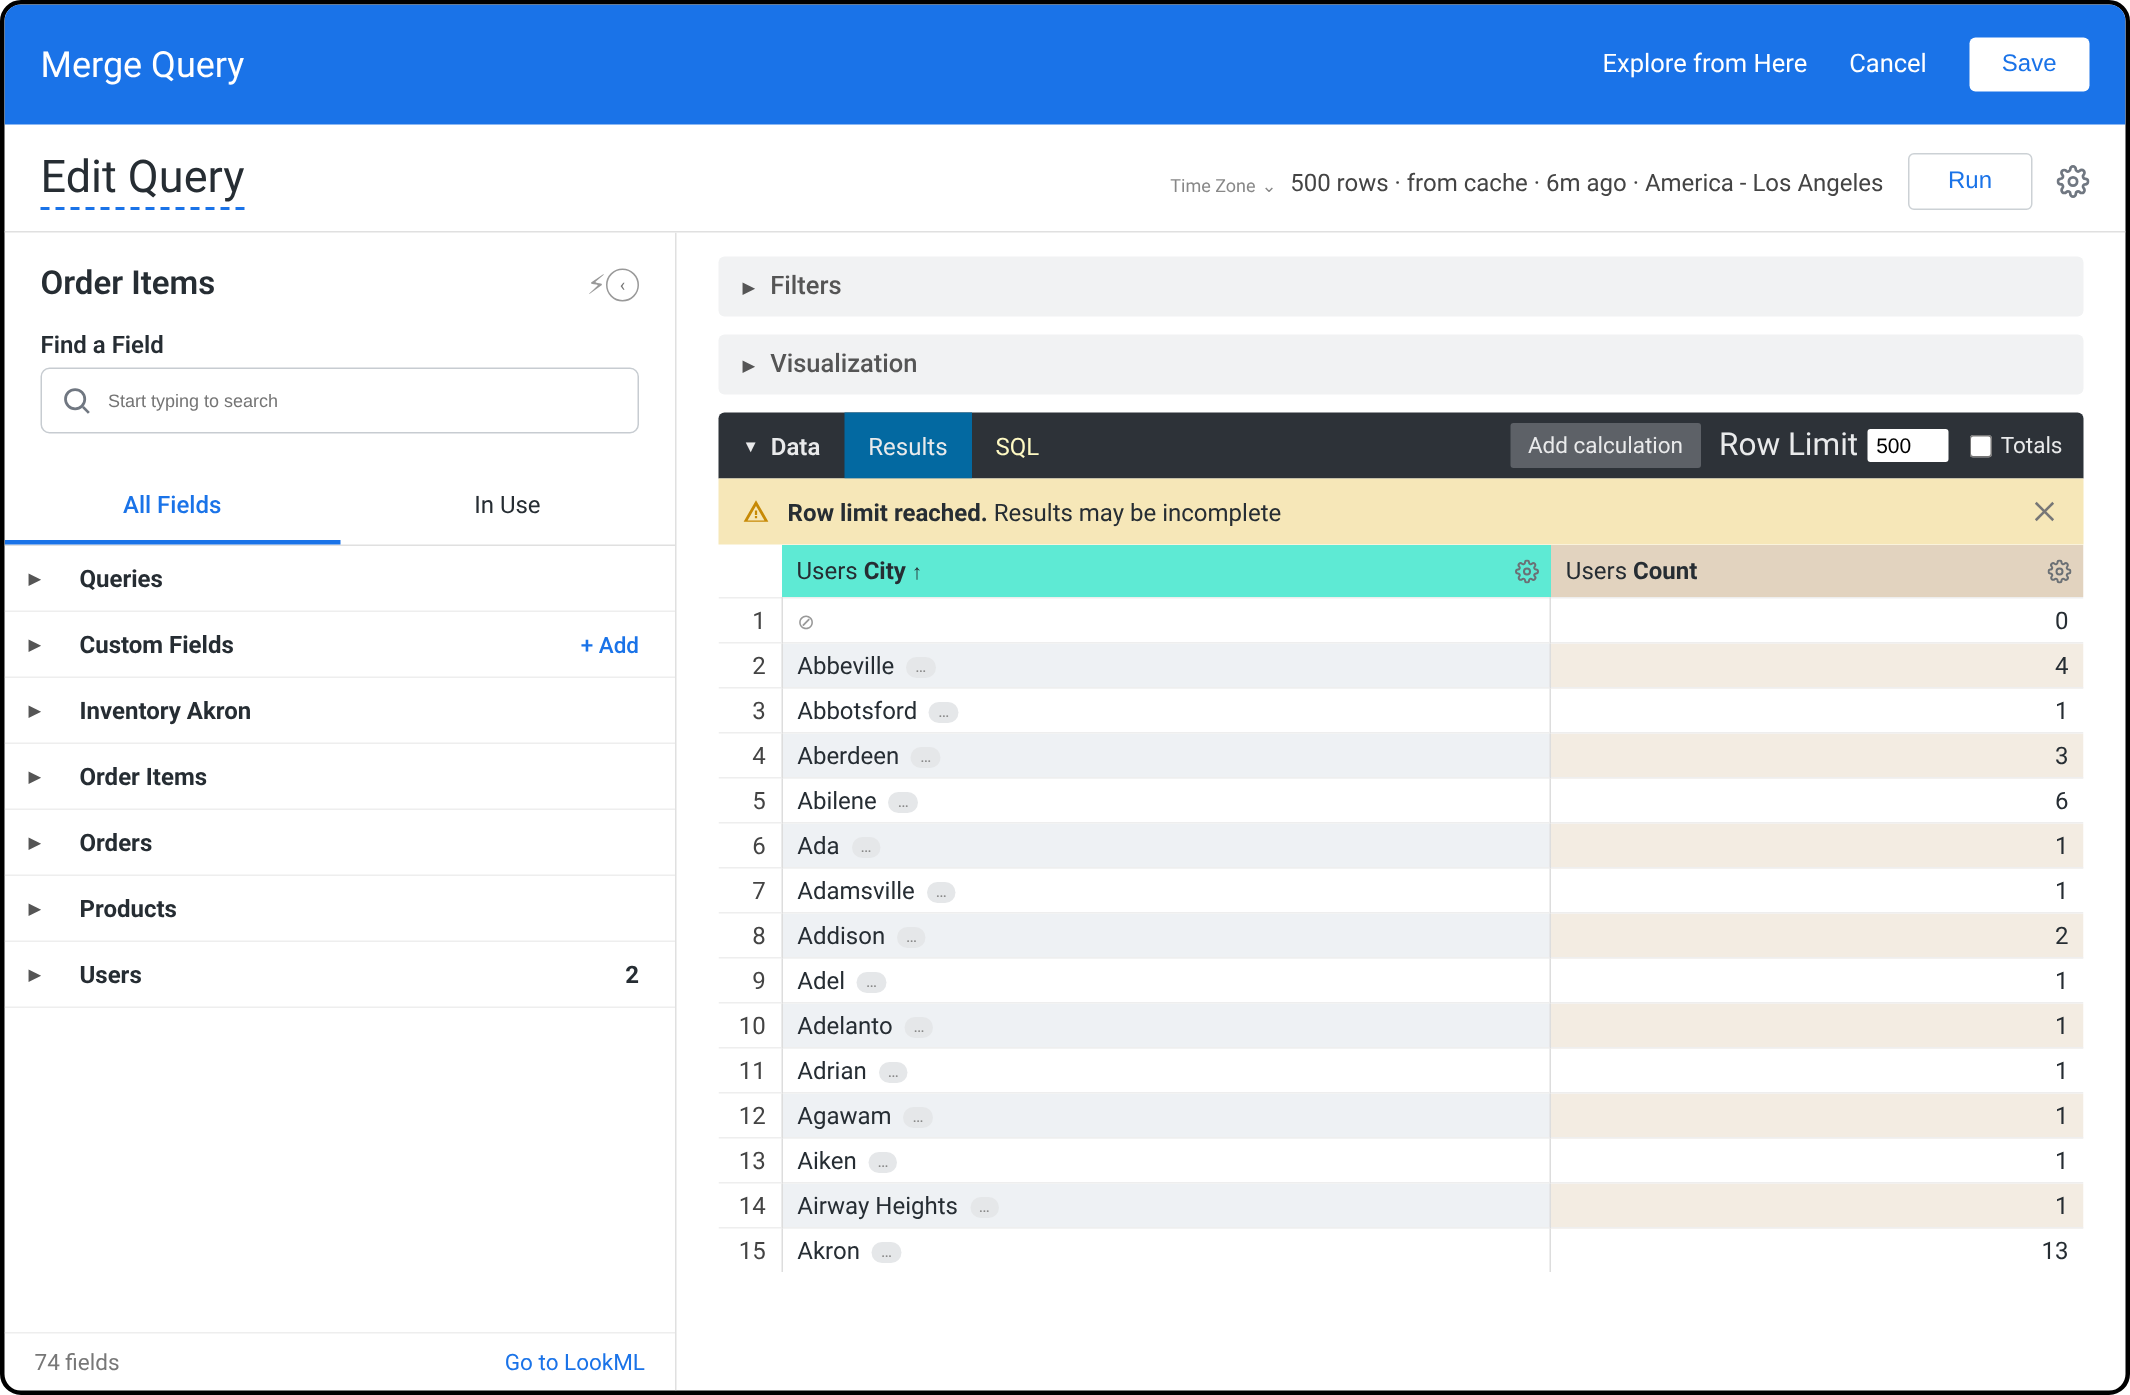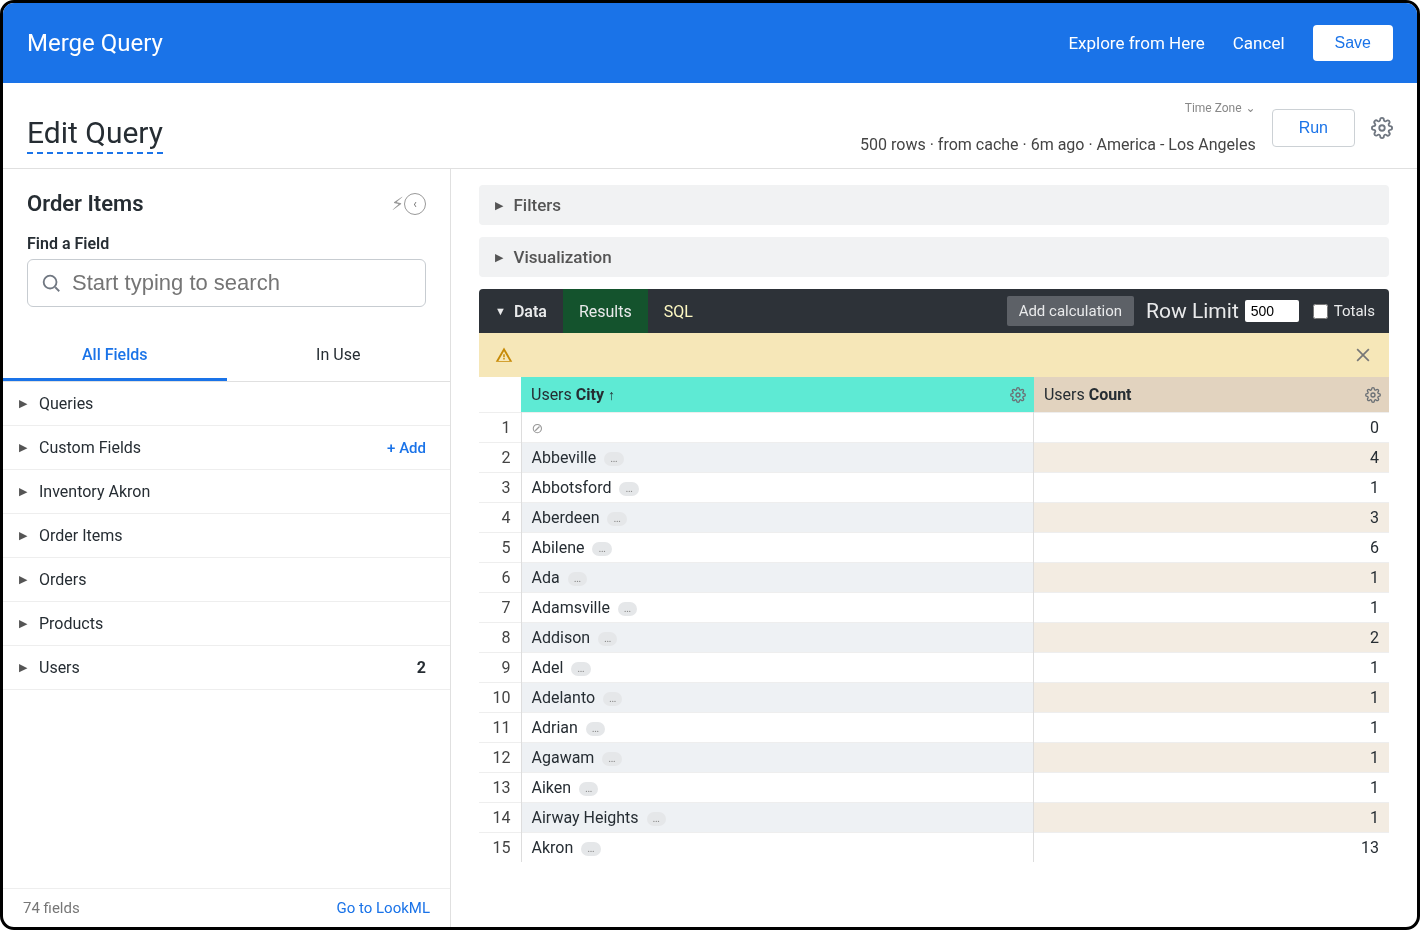--- a/index.html
+++ b/index.html
@@ -10,62 +10,62 @@
 .topbar { background: #1a73e8; color: #fff; height: 80px; display: flex; align-items: center; padding: 0 24px; }
 .topbar-title { font-size: 24px; font-weight: 400; flex: 1; }
 .topbar-actions { display: flex; align-items: center; gap: 28px; }
 .topbar-link { color: #fff; font-size: 17px; cursor: pointer; }
 .save-btn { background: #fff; color: #1a73e8; border: none; border-radius: 4px; padding: 9px 22px; font-size: 16px; font-weight: 500; cursor: pointer; }
 
 
 .header { display: flex; align-items: flex-end; padding: 18px 24px 14px 24px; border-bottom: 1px solid #e0e0e0; }
 .header-title { font-size: 30px; font-weight: 400; border-bottom: 2px dashed #1a73e8; padding-bottom: 2px; }
 .header-right { margin-left: auto; display: flex; align-items: center; gap: 16px; }
-.header-meta-wrap { display:flex; flex-direction:column; align-items:flex-end; gap:20px;}
+.header-meta-wrap { display:flex; flex-direction:row; align-items:flex-end; gap:9px;}
 .tz-label { font-size: 12px; color: #888; display:flex; align-items:center; gap:4px;}
 .header-meta { font-size: 16px; color: #444; }
 .run-btn { border: 1px solid #ccd1d5; background: #fff; color: #1a73e8; font-size: 16px; padding: 9px 26px; border-radius: 4px; cursor: pointer; }
 .gear-top { width: 22px; height: 22px; color: #707781; }
 
 
 .body { flex: 1; display: flex; overflow: hidden; }
 
 
 .sidebar { width: 448px; border-right: 1px solid #e0e0e0; display: flex; flex-direction: column; }
 .sb-head { padding: 22px 24px 10px 24px; display: flex; align-items: center; }
 .sb-head-title { font-size: 22px; font-weight: 600; flex: 1; }
 .sb-head-icons { display: flex; align-items: center; gap: 16px; color: #707781; }
 .bolt { font-size: 18px; color: #999; margin-left:10px;}
 .collapse-circ { width: 22px; height: 22px; border: 1.5px solid #999; border-radius: 50%; display:flex; align-items:center; justify-content:center; font-size:12px; color:#777;}
 .find-label { padding: 8px 24px 6px 24px; font-size: 16px; font-weight: 600; }
 .search-wrap { padding: 0 24px 14px 24px; }
 .search-box { display: flex; align-items: center; border: 1px solid #c7ccd1; border-radius: 6px; padding: 10px 12px; gap: 10px; }
 .search-box svg { width: 22px; height: 22px; color: #707781; }
-.search-box input { border: none; outline: none; font-size: 22px; flex: 1; color: #ef4444; }
+.search-box input { border: none; outline: none; font-size: 12px; flex: 1; color: #ef4444; }
 .tabs { display: flex; border-bottom: 1px solid #e0e0e0; margin-top: 10px; }
 .tab { flex: 1; text-align: center; padding: 14px 0; font-size: 16px; cursor: pointer; }
 .tab.active { color: #1a73e8; border-bottom: 3px solid #1a73e8; font-weight: 500; }
 .fieldlist { flex: 1; overflow-y: auto; }
 .fieldrow { display: flex; align-items: center; padding: 12px 24px 12px 16px; border-bottom: 1px solid #eee; cursor: pointer; }
 .caret { width: 14px; font-size: 11px; color: #555; }
-.fieldrow-label { font-size: 16px; font-weight: 400; margin-left: 6px; flex: 1; }
+.fieldrow-label { font-size: 16px; font-weight: 700; margin-left: 20px; flex: 1; }
 .fieldrow .add { color: #1a73e8; font-size: 15px; font-weight: 500; }
 .fieldrow .badge { font-size: 16px; font-weight: 700; }
 .sb-footer { display:flex; justify-content:space-between; padding: 10px 20px; border-top:1px solid #eee; font-size:15px;}
 .sb-footer .lookml { color:#1a73e8; cursor:pointer;}
 .sb-footer .count { color:#777;}
 
 
 .main { flex: 1; padding: 16px 28px 0 28px; overflow:hidden; display:flex; flex-direction:column;}
 .collapsebar { background: #f1f2f3; border-radius: 4px; padding: 10px 16px; margin-bottom: 12px; display: flex; align-items: center; gap: 10px; cursor: pointer; }
 .collapsebar .tri { font-size: 11px; color: #555; }
 .collapsebar-label { font-size: 17px; color: #555; font-weight: 500; }
 .databar { background: #2d3238; border-radius: 4px 4px 0 0; display: flex; align-items: center; height: 44px; color: #e9eaeb; font-size: 16px; }
 .databar .ditem { padding: 0 16px; height: 100%; display: flex; align-items: center; gap: 8px; cursor: pointer; }
-.databar .ditem.active { background: #14532d; }
+.databar .ditem.active { background: #0369a1; }
 .databar .ditem.dim { color: #fef9c3; }
 .databar .spacer { flex: 1; }
 .addcalc { background: #5d6167; padding: 6px 12px; border-radius: 2px; margin-right: 12px; cursor: pointer; font-size: 15px; }
 .rowlimit-lbl { margin-right: 6px; font-size: 21px; }
 .rowlimit-input { width: 54px; padding: 3px 6px; border: none; border-radius: 2px; font-size: 14px; text-align:left;}
 .totals { display: flex; align-items: center; gap: 6px; margin: 0 14px; font-size: 15px; }
 .totals input { width: 15px; height: 15px; }
 .warning { background: #f6e7b8; display: flex; align-items: center; padding: 12px 16px; gap: 12px; font-size: 16px; }
 .warning svg { width: 18px; height: 18px; color: #c78a06; }
 .warning .msg b { font-weight: 700; }
@@ -209,20 +209,21 @@
         <label class="totals">
           <input type="checkbox" style="">
           <span>Totals</span>
         </label>
       </div>
 
       <div class="warning">
         <svg viewBox="0 0 24 24" fill="currentColor">
             <path d="M12 2 1 21h22L12 2zm0 5 7.5 13h-15L12 7zm-1 4v4h2v-4h-2zm0 5v2h2v-2h-2z"></path>
           </svg>
+        <span class="msg"><b>Row limit reached.</b><span> Results may be incomplete</span></span>
         <svg class="close" viewBox="0 0 24 24" fill="none" stroke="currentColor" stroke-width="2">
             <line x1="5" y1="5" x2="19" y2="19"></line>
             <line x1="19" y1="5" x2="5" y2="19"></line>
           </svg>
       </div>
 
       <div class="table-wrap">
       <table>
         <thead>
           <tr>

